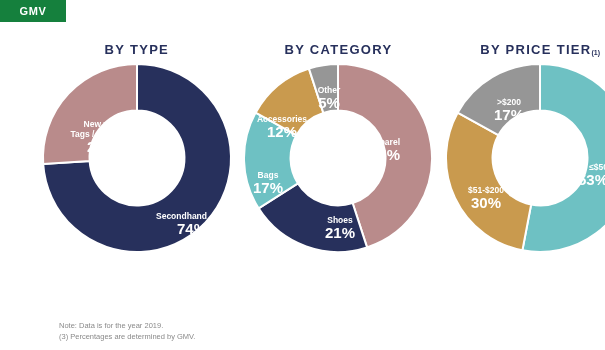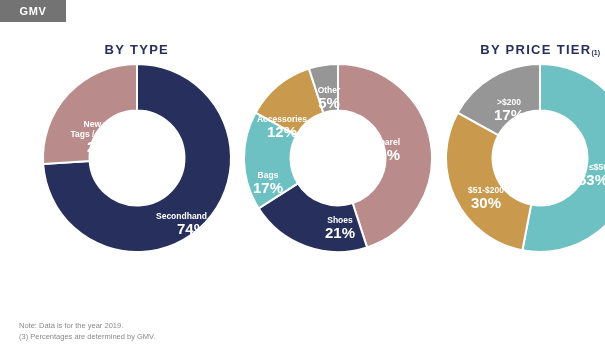--- a/index.html
+++ b/index.html
@@ -15,21 +15,21 @@
     position: relative;
   }
 
   
   #gmv-badge {
     position: absolute;
     left: 0;
     top: 0;
     width: 66px;
     height: 22px;
-    background: #737373;
+    background: #15803d;
     display: flex;
     align-items: center;
     justify-content: center;
   }
   #gmv-badge .badge-text {
     color: #ffffff;
     font-size: 11px;
     font-weight: bold;
     letter-spacing: 0.6px;
   }
@@ -88,20 +88,21 @@
     position: absolute;
     left: 19px;
     bottom: 8px;
     width: 420px;
   }
   #footnotes .note {
     color: #8a8a8a;
     font-size: 7.5px;
     line-height: 10.5px;
     white-space: nowrap;
+    margin-left: 40px;
   }
 </style>
 </head>
 <body>
 
 <div id="gmv-badge">
   <span class="badge-text">GMV</span>
 </div>
 
 <div id="charts-row">
@@ -112,20 +113,23 @@
     </div>
     <svg class="donut-svg" width="196" height="196" viewBox="0 0 196 196">
         <path d="M 98 4 A 94 94 0 1 1 4.185487527742467 103.90230883575552 L 50.62367120150995 100.98066596205653 A 47.47 47.47 0 1 0 98 50.53 Z" fill="#27305C" stroke="#FFFFFF" stroke-width="2"></path>
         <path d="M 4.185487527742467 103.90230883575552 A 94 94 0 0 1 97.99999999999999 4 L 97.99999999999999 50.53 A 47.47 47.47 0 0 0 50.62367120150995 100.98066596205653 Z" fill="#B98B8B" stroke="#FFFFFF" stroke-width="2"></path>
         <text class="slice-label" x="168" y="159" text-anchor="end" fill="#FFFFFF"><tspan class="lname" x="168" dy="0">Secondhand</tspan><tspan class="lval" x="168" dy="15">74%</tspan></text>
         <text class="slice-label" x="63" y="67" text-anchor="middle" fill="#FFFFFF"><tspan class="lname" x="63" dy="0">New with</tspan><tspan class="lname" x="63" dy="10">Tags / Boutique</tspan><tspan class="lval" x="63" dy="15">26%</tspan></text>
       </svg>
   </div>
 
   <div class="chart-block">
+    <div class="chart-title">
+      <span>BY CATEGORY</span><span class="sup"></span>
+    </div>
     <svg class="donut-svg" width="196" height="196" viewBox="0 0 196 196">
         <path d="M 98 4 A 94 94 0 0 1 127.04759747124507 187.39931253174444 L 112.66903672297876 143.14665282853093 A 47.47 47.47 0 0 0 98 50.53 Z" fill="#B98B8B" stroke="#FFFFFF" stroke-width="2"></path>
         <path d="M 127.04759747124507 187.39931253174444 A 94 94 0 0 1 18.63317500281059 148.3677187280257 L 57.919753376419344 123.43569795765296 A 47.47 47.47 0 0 0 112.66903672297876 143.14665282853093 Z" fill="#27305C" stroke="#FFFFFF" stroke-width="2"></path>
         <path d="M 18.63317500281059 148.3677187280257 A 94 94 0 0 1 15.627172075876828 52.715154634438754 L 56.4017218983178 75.13115309039156 A 47.47 47.47 0 0 0 57.919753376419344 123.43569795765296 Z" fill="#6EC1C3" stroke="#FFFFFF" stroke-width="2"></path>
         <path d="M 15.627172075876828 52.715154634438754 A 94 94 0 0 1 68.95240252875493 8.600687468255572 L 83.33096327702124 52.85334717146906 A 47.47 47.47 0 0 0 56.4017218983178 75.13115309039156 Z" fill="#C99A4E" stroke="#FFFFFF" stroke-width="2"></path>
         <path d="M 68.95240252875493 8.600687468255572 A 94 94 0 0 1 97.99999999999999 4 L 97.99999999999999 50.53 A 47.47 47.47 0 0 0 83.33096327702124 52.85334717146906 Z" fill="#969696" stroke="#FFFFFF" stroke-width="2"></path>
         <text class="slice-label" x="160" y="85" text-anchor="end" fill="#FFFFFF"><tspan class="lname" x="160" dy="0">Apparel</tspan><tspan class="lval" x="160" dy="15">45%</tspan></text>
         <text class="slice-label" x="100" y="163" text-anchor="middle" fill="#FFFFFF"><tspan class="lname" x="100" dy="0">Shoes</tspan><tspan class="lval" x="100" dy="15">21%</tspan></text>
         <text class="slice-label" x="28" y="118" text-anchor="middle" fill="#FFFFFF"><tspan class="lname" x="28" dy="0">Bags</tspan><tspan class="lval" x="28" dy="15">17%</tspan></text>
         <text class="slice-label" x="42" y="62" text-anchor="middle" fill="#FFFFFF"><tspan class="lname" x="42" dy="0">Accessories</tspan><tspan class="lval" x="42" dy="15">12%</tspan></text>

